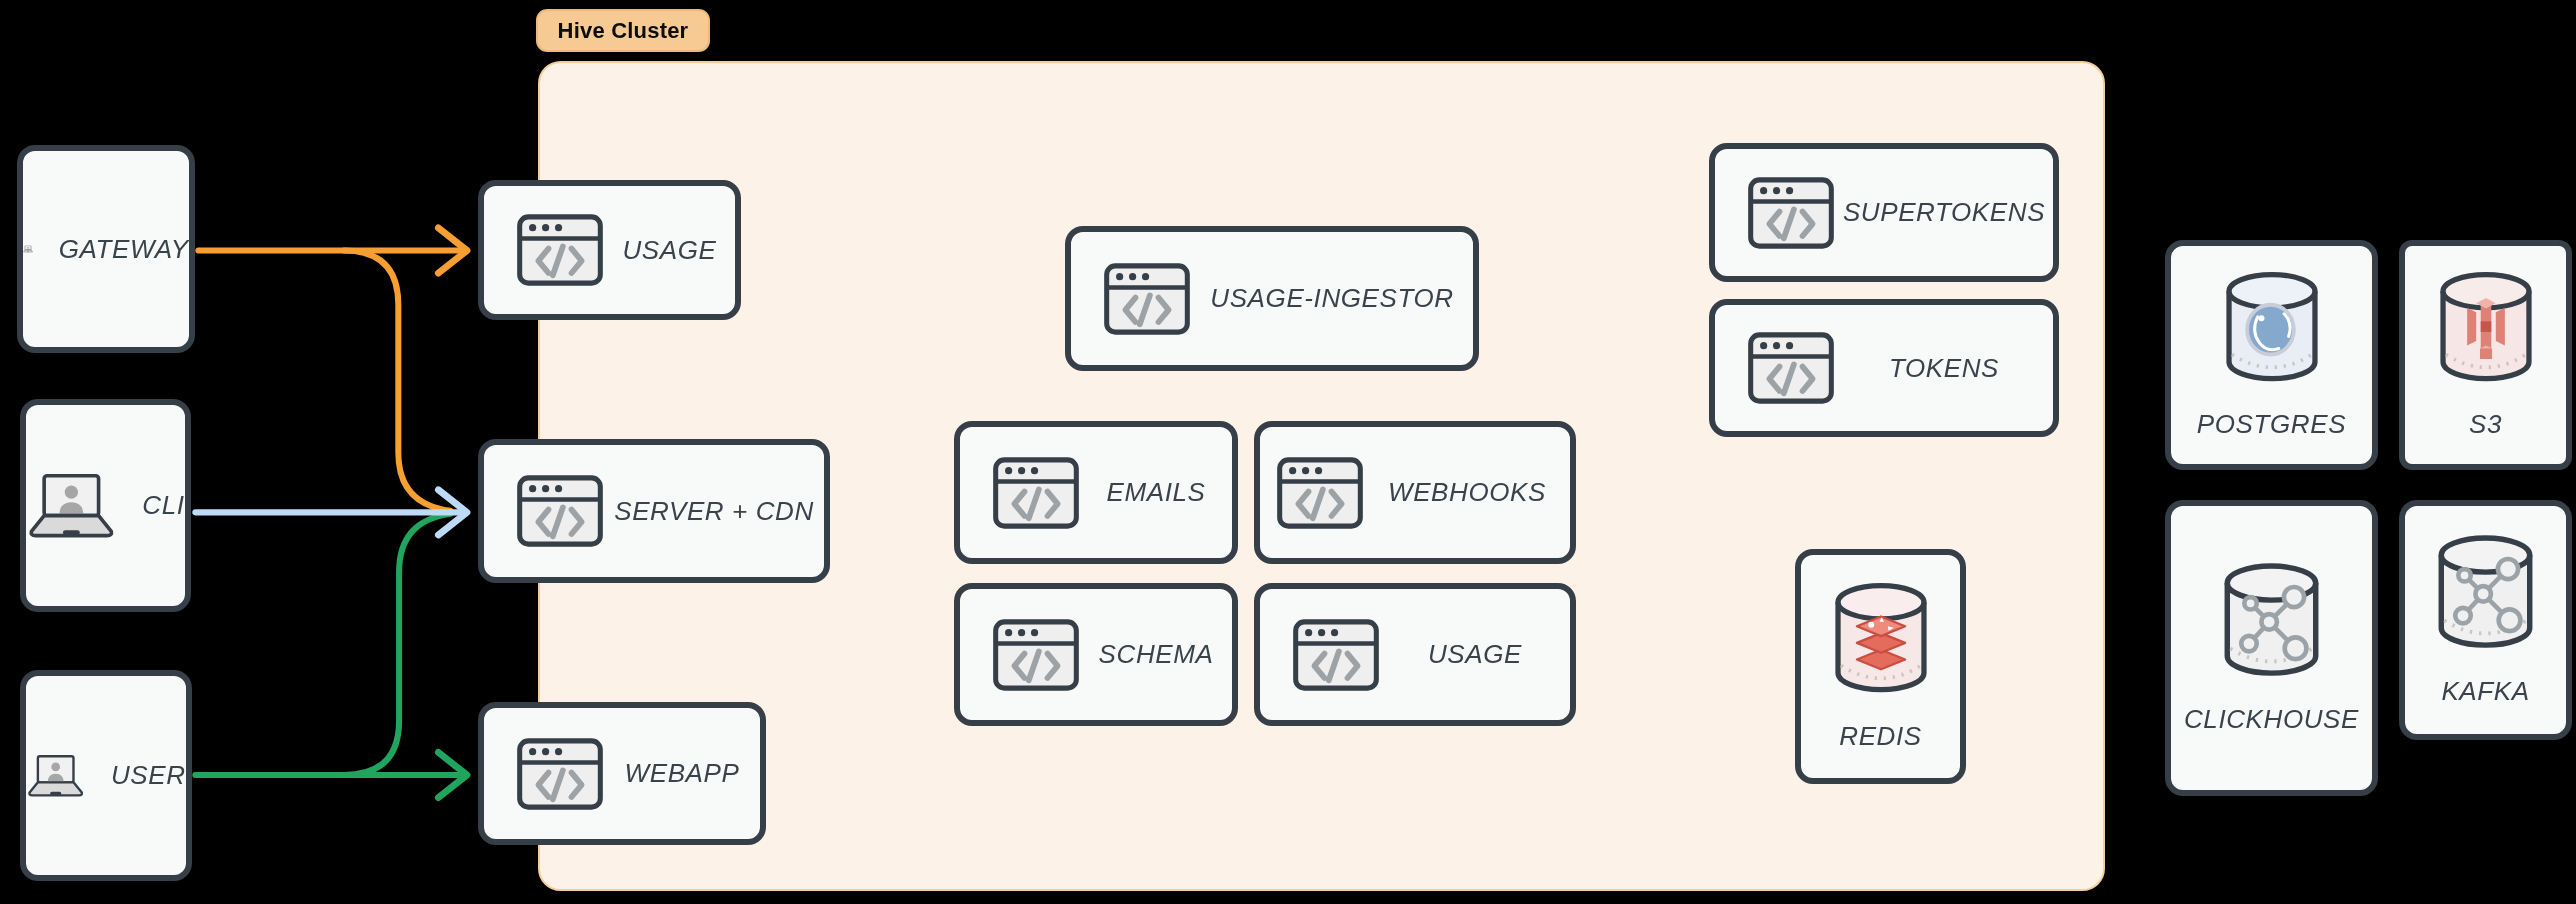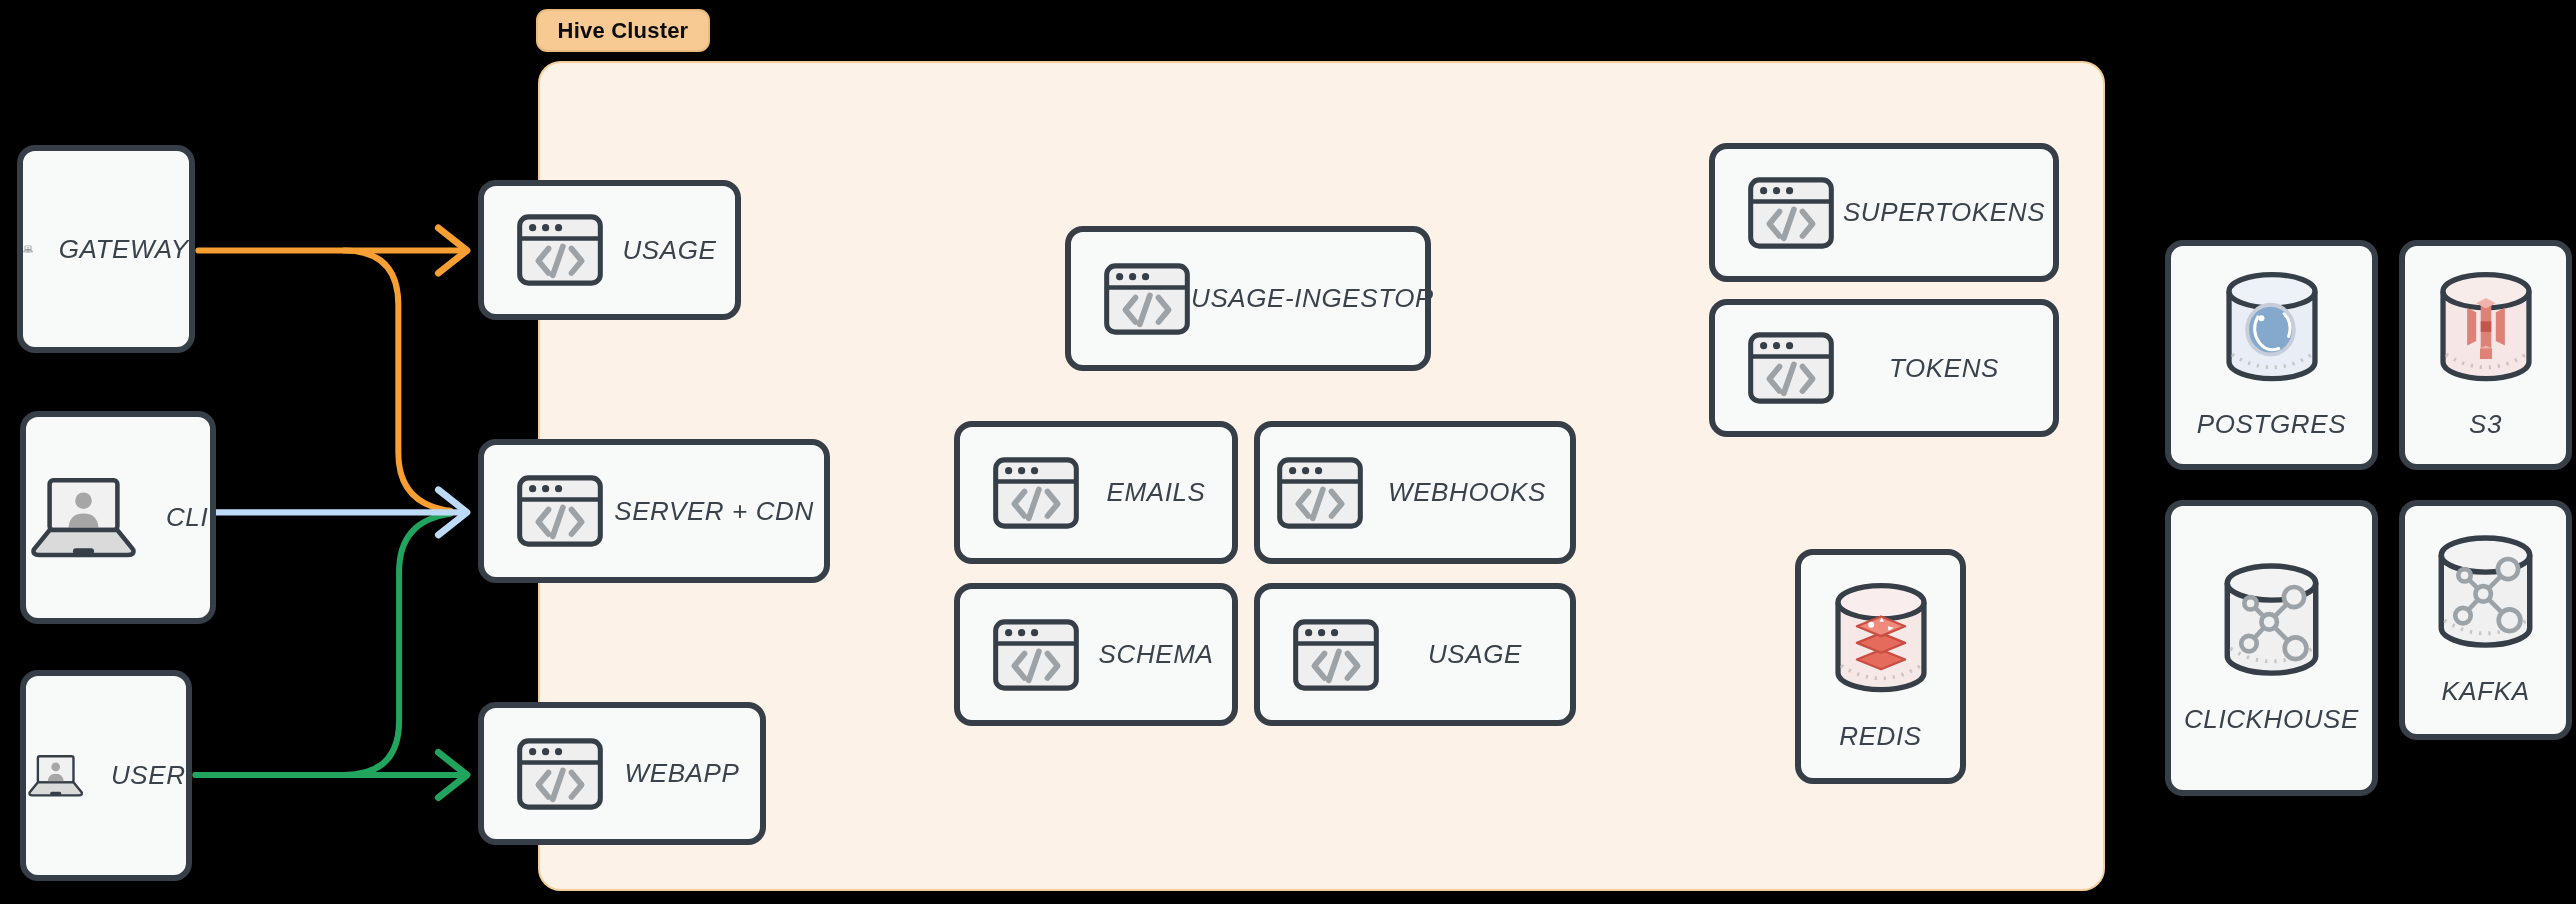--- a/index.html
+++ b/index.html
@@ -131,21 +131,21 @@
   <div class="cluster-badge">
     <span>Hive Cluster</span>
   </div>
 
   <div class="node client-card" style="left:16.6px;top:145px;width:178px;height:208px;">
     <svg class="laptop" viewBox="0 0 150 106" width="113" height="80">
         <use href="#icon-laptop"></use>
       </svg>
     <div class="nlabel">GATEWAY</div>
   </div>
-  <div class="node client-card" style="left:19.6px;top:411px;width:196px;height:213px;">
+  <div class="node client-card" style="left:19.6px;top:399px;width:171px;height:213px;">
     <svg class="laptop" viewBox="0 0 150 106" width="113" height="80">
         <use href="#icon-laptop"></use>
       </svg>
     <div class="nlabel">CLI</div>
   </div>
   <div class="node client-card" style="left:19.6px;top:670px;width:172px;height:211px;">
     <svg class="laptop" viewBox="0 0 150 106" width="113" height="80">
         <use href="#icon-laptop"></use>
       </svg>
     <div class="nlabel">USER</div>
@@ -168,21 +168,21 @@
       </div>
   </div>
   <div class="node service-card" style="left:478px;top:702px;width:288px;height:143px;">
     <svg class="browser" viewBox="0 0 117 96" width="88" height="72">
         <use href="#icon-browser"></use>
       </svg>
     <div class="label-zone">
         <span class="nlabel">WEBAPP</span>
       </div>
   </div>
-  <div class="node service-card" style="left:1065px;top:226px;width:366px;height:145px;">
+  <div class="node service-card" style="left:1065px;top:226px;width:414px;height:145px;">
     <svg class="browser" viewBox="0 0 117 96" width="88" height="72">
         <use href="#icon-browser"></use>
       </svg>
     <div class="label-zone">
         <span class="nlabel">USAGE-INGESTOR</span>
       </div>
   </div>
   <div class="node service-card" style="left:954px;top:421px;width:284px;height:143px;">
     <svg class="browser" viewBox="0 0 117 96" width="88" height="72">
         <use href="#icon-browser"></use>
@@ -238,21 +238,21 @@
       </svg>
     <div class="nlabel">REDIS</div>
   </div>
 
   <div class="node db-card" style="left:2165px;top:240px;width:213px;height:230px;">
     <svg class="cyl" viewBox="0 0 130 155" width="98" height="117">
         <use href="#db-postgres"></use>
       </svg>
     <div class="nlabel">POSTGRES</div>
   </div>
-  <div class="node db-card" style="left:2399px;top:240px;width:173px;height:230px;">
+  <div class="node db-card" style="left:2399px;top:240px;width:173px;height:230px;border-radius:13px;">
     <svg class="cyl" viewBox="0 0 130 155" width="98" height="117">
         <use href="#db-s3"></use>
       </svg>
     <div class="nlabel">S3</div>
   </div>
   <div class="node db-card big" style="left:2165px;top:500px;width:213px;height:296px;">
     <svg class="cyl" viewBox="0 0 137 160" width="103" height="121">
         <use href="#db-molecule"></use>
       </svg>
     <div class="nlabel">CLICKHOUSE</div>

